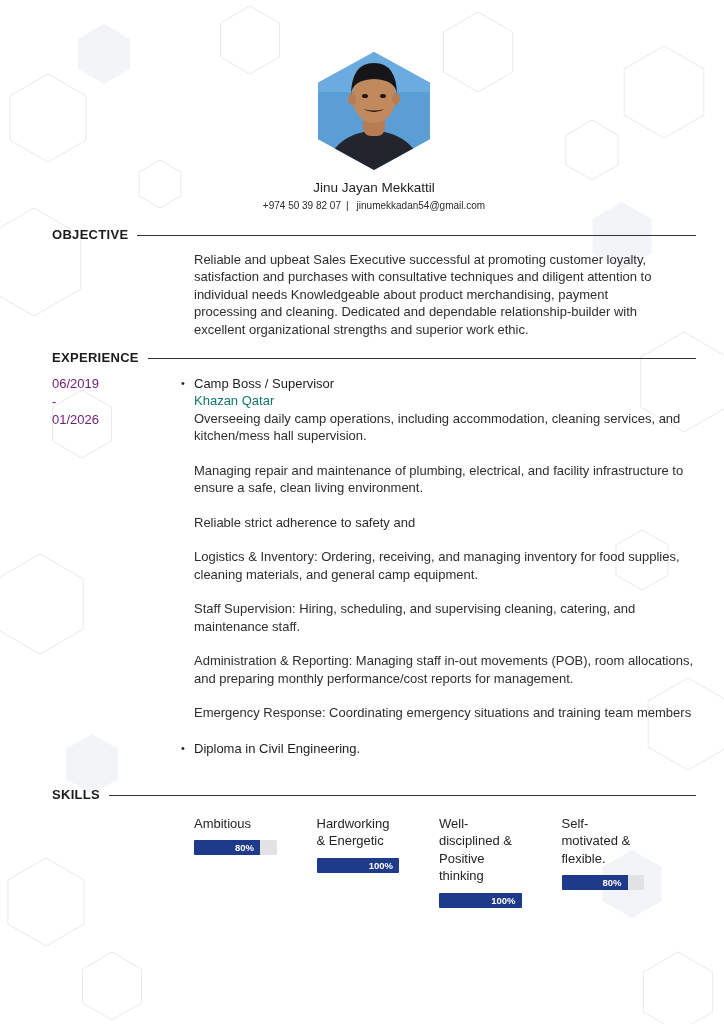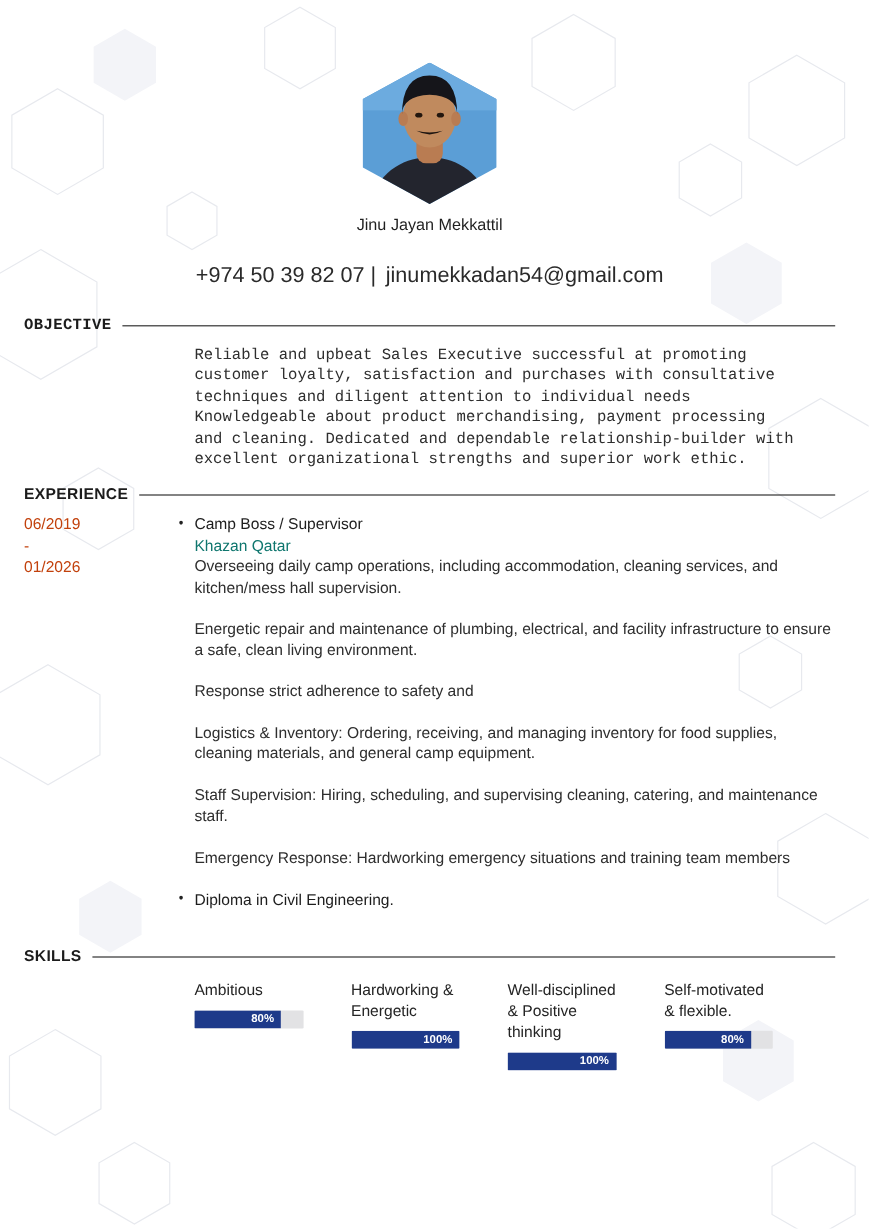--- a/index.html
+++ b/index.html
@@ -17,59 +17,59 @@
   }
 
   
   .bg-pattern { position: absolute; inset: 0; width: 724px; height: 1024px; }
   .hx-o { fill: none; stroke: #e7e9ee; stroke-width: 1; }
   .hx-f { fill: #f3f4f8; stroke: none; }
 
   .content {
     position: relative;
     z-index: 1;
-    padding: 0 28px 0 20px;
+    padding: 0 28px 0 52px;
     font-size: 13px;
     line-height: 17.5px;
   }
 
   
   .header { text-align: center; }
   .photo-hex {
     width: 112px; height: 118px;
     margin: 52px auto 0;
     clip-path: polygon(50% 0%, 100% 26%, 100% 74%, 50% 100%, 0% 74%, 0% 26%);
   }
   .photo-hex svg { display: block; width: 112px; height: 118px; }
   .name { margin-top: 9px; font-size: 13.5px; color: #1f1f1f; }
-  .contact { margin-top: 24px; font-size: 18px; color: #2a2a2a; }
+  .contact { font-size: 10px; color: #2a2a2a; }
   .contact .sep { margin: 0 8px 0 5px; }
 
   
   .sec-head { display: flex; align-items: center; }
   .sec-title {
     font-weight: bold;
     font-size: 13px;
     letter-spacing: 0.3px;
     color: #1c1c1c;
     white-space: nowrap;
   }
   .sec-line {
     flex: 1;
     margin-left: 9px;
     border-top: 1.6px solid var(--heading-line, #333333);
     transform: translateY(1px);
   }
 
-  .sec-objective { margin-top: 24px; font-family: Liberation Mono, monospace; }
+  .sec-objective { margin-top: 12px; }
   .obj-text { margin: 7px 30px 0 142px; }
 
   .sec-experience { margin-top: 11px; }
   .xp-grid { display: grid; grid-template-columns: 142px 1fr; margin-top: 8px; }
-  .xp-dates { color: #c2410c; line-height: 18px; }
+  .xp-dates { color: #701a75; line-height: 18px; }
   .xp-titlerow { display: flex; }
   .bullet {
     width: 13px; margin-left: -13px; flex: 0 0 13px;
     font-size: 11px; line-height: 17.5px; color: #222;
   }
   .xp-title, .edu-title { font-weight: normal; color: #1d1d1d; }
   .xp-company { color: #0f766e; }
   .xp-para { margin-top: 0; }
   .xp-para + .xp-para { margin-top: 17px; }
 
@@ -178,25 +178,26 @@
           <div>-</div>
           <div>01/2026</div>
         </div>
         <div class="xp-body">
           <div class="xp-titlerow">
             <span class="bullet">•</span>
             <span class="xp-title">Camp Boss / Supervisor</span>
           </div>
           <div class="xp-company">Khazan Qatar</div>
           <p class="xp-para">Overseeing daily camp operations, including accommodation, cleaning services, and kitchen/mess hall supervision.</p>
-          <p class="xp-para">Energetic repair and maintenance of plumbing, electrical, and facility infrastructure to ensure a safe, clean living environment.</p>
-          <p class="xp-para">Response strict adherence to safety and</p>
+          <p class="xp-para">Managing repair and maintenance of plumbing, electrical, and facility infrastructure to ensure a safe, clean living environment.</p>
+          <p class="xp-para">Reliable strict adherence to safety and</p>
           <p class="xp-para">Logistics &amp; Inventory: Ordering, receiving, and managing inventory for food supplies, cleaning materials, and general camp equipment.</p>
           <p class="xp-para">Staff Supervision: Hiring, scheduling, and supervising cleaning, catering, and maintenance staff.</p>
-          <p class="xp-para">Emergency Response: Hardworking emergency situations and training team members</p>
+          <p class="xp-para">Administration &amp; Reporting: Managing staff in-out movements (POB), room allocations, and preparing monthly performance/cost reports for management.</p>
+          <p class="xp-para">Emergency Response: Coordinating emergency situations and training team members</p>
         </div>
       </div>
     </section>
 
     <section class="sec-education">
       <div class="edu-item">
         <span class="bullet">•</span>
         <span class="edu-title">Diploma in Civil Engineering.</span>
       </div>
     </section>

